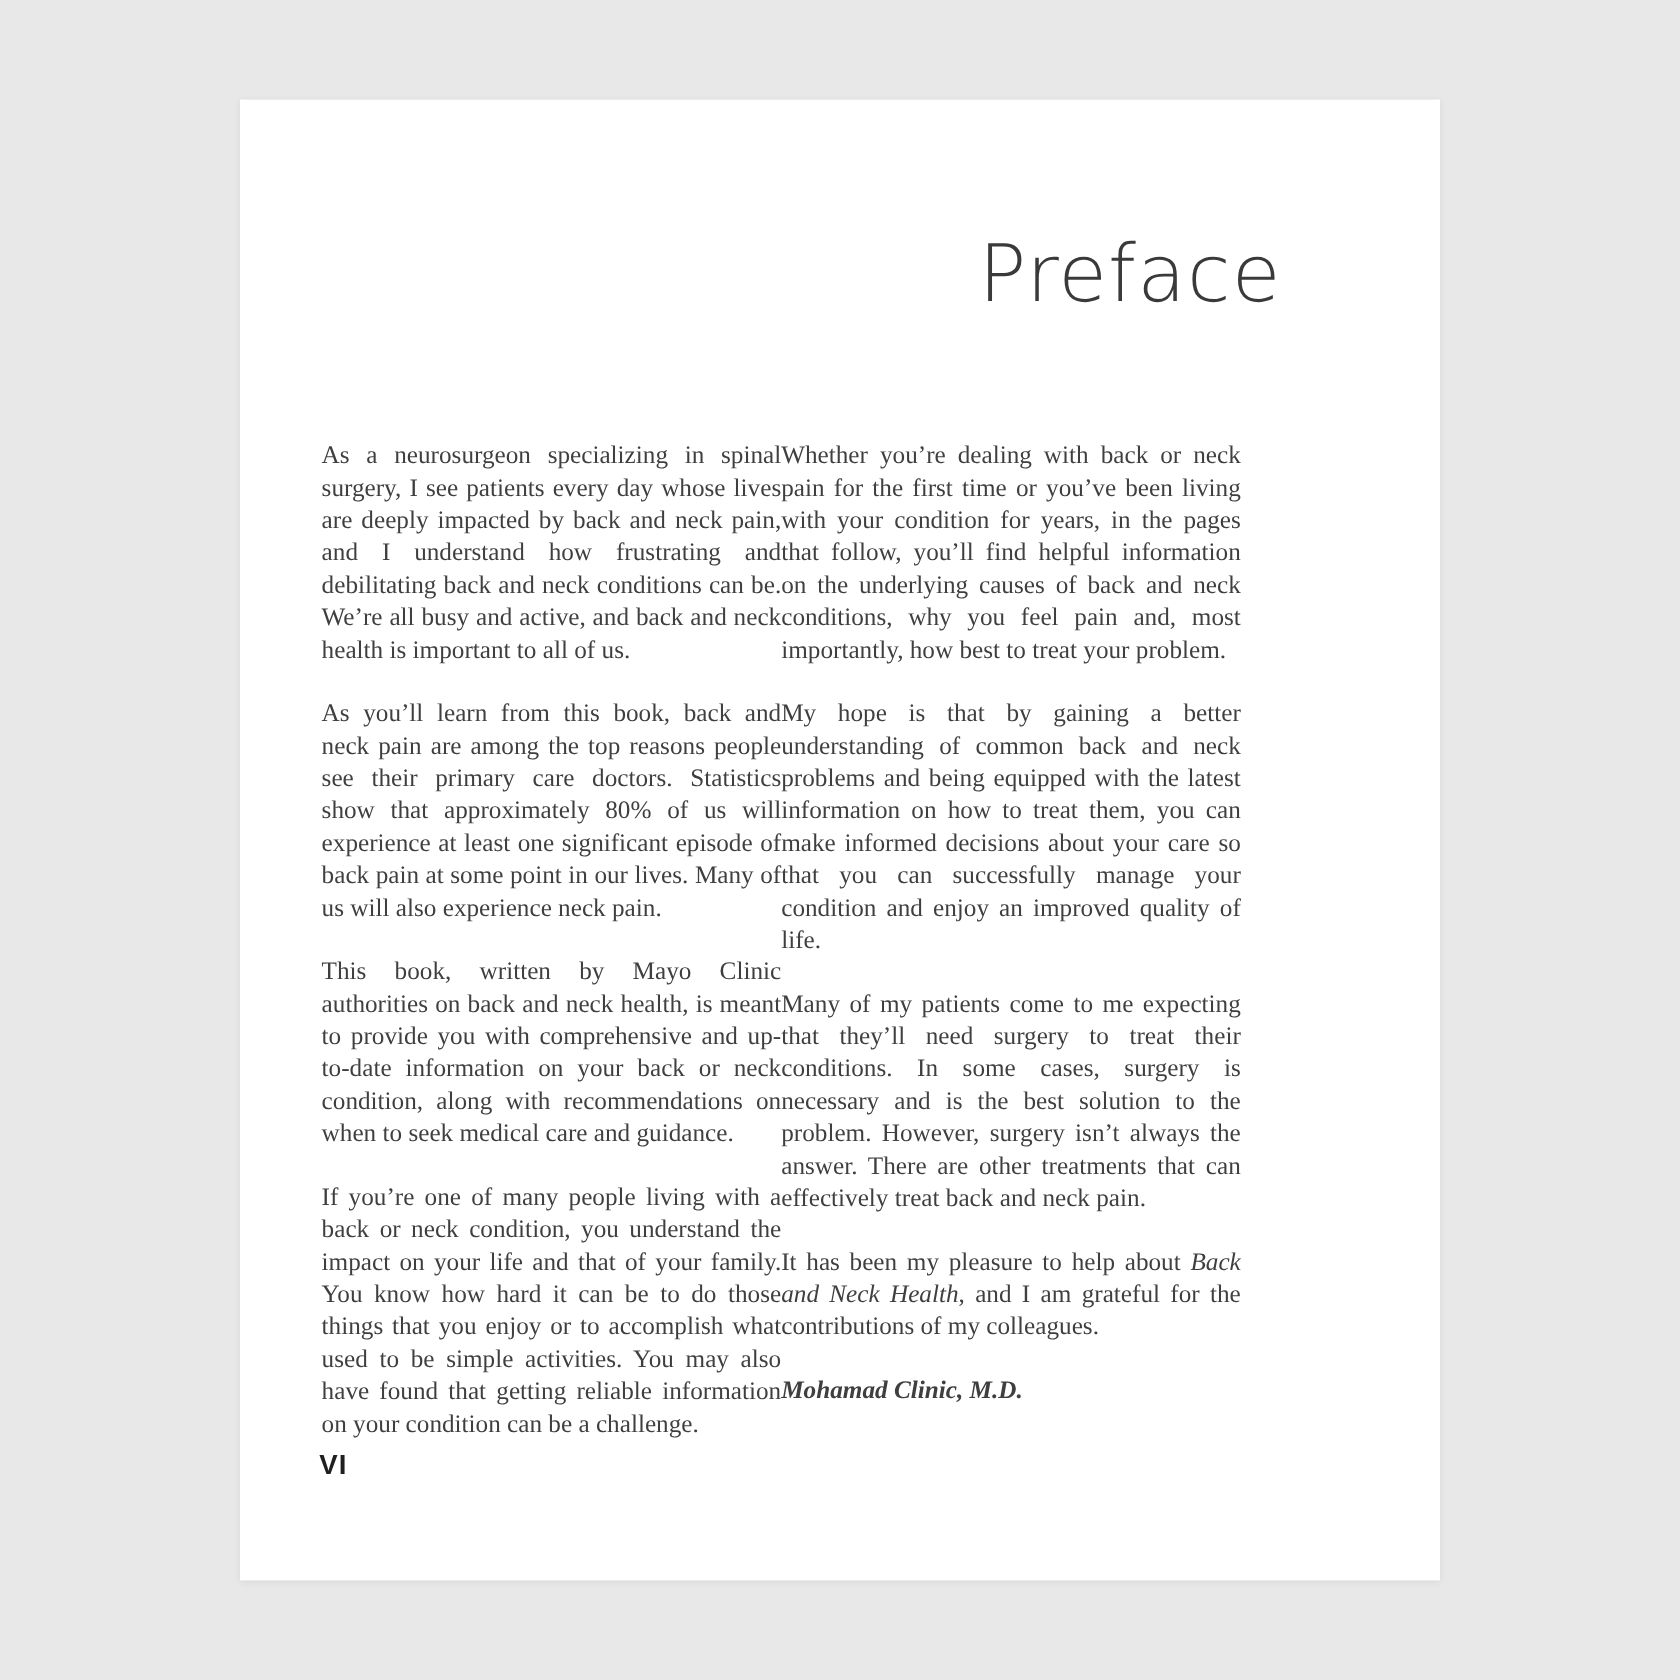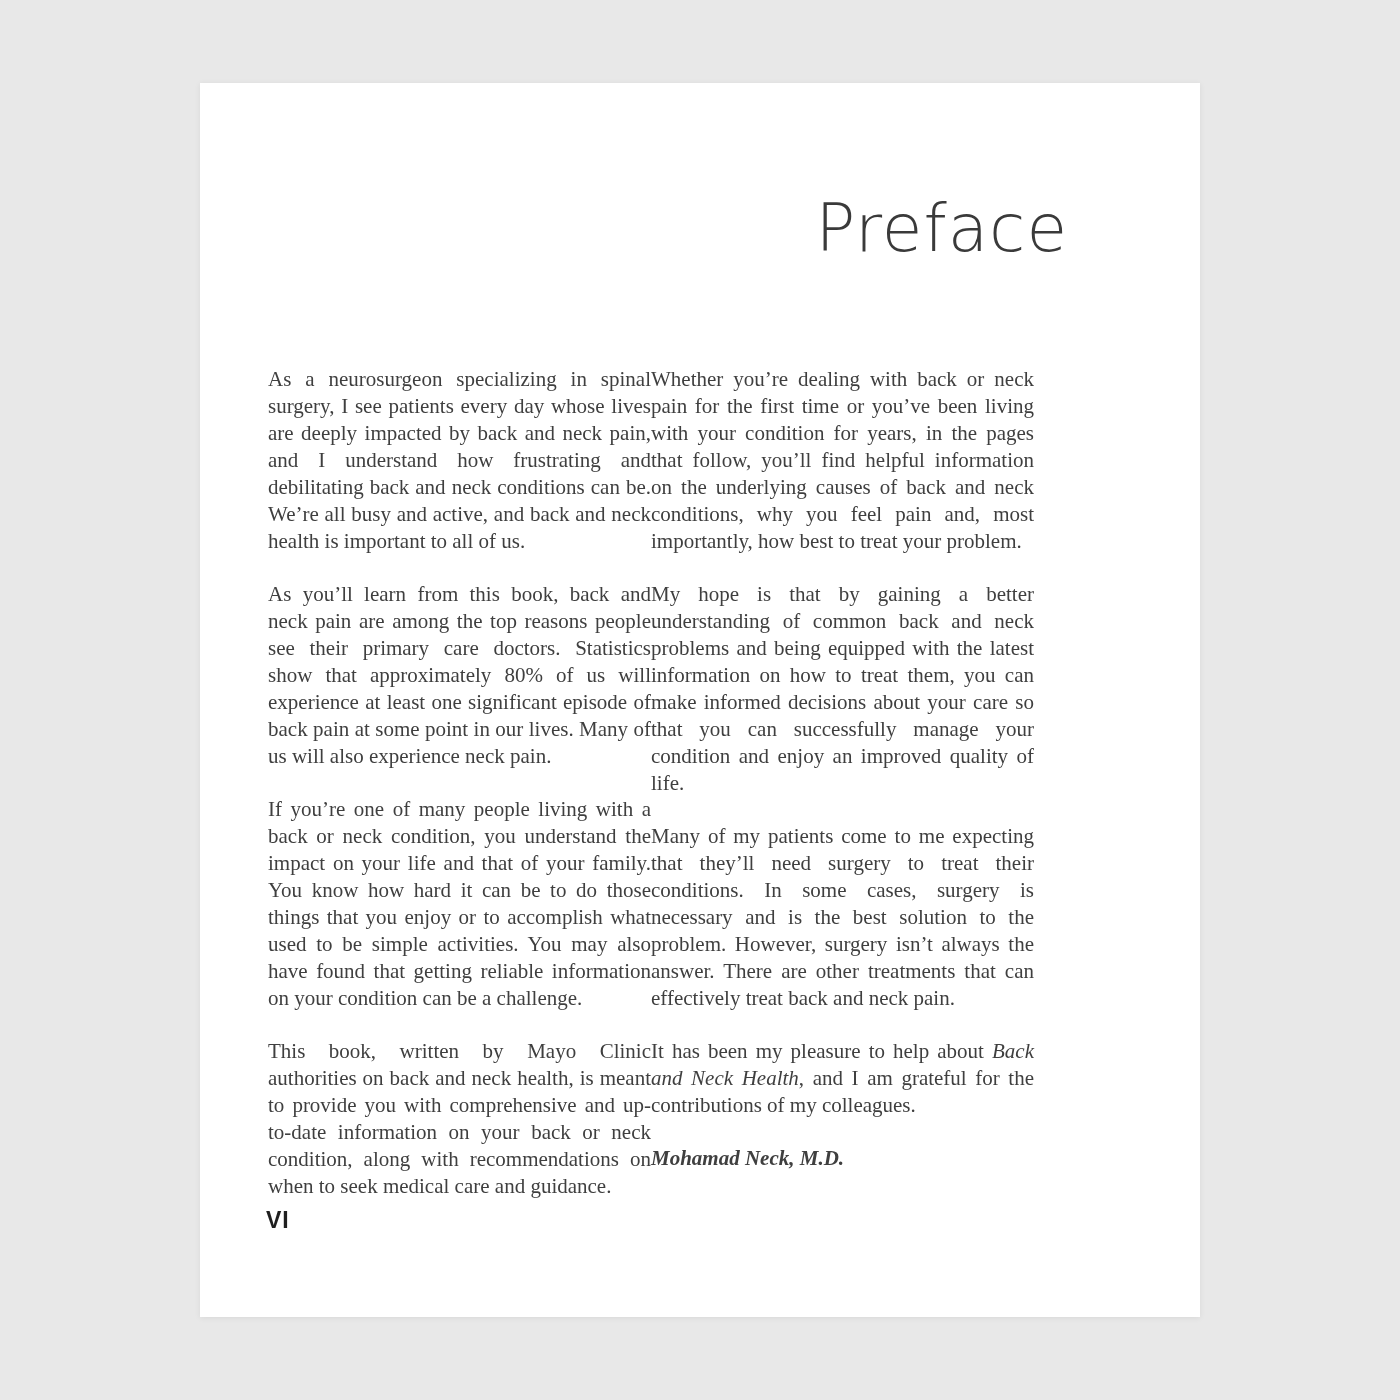--- a/index.html
+++ b/index.html
@@ -87,30 +87,30 @@
 <div class="canvas">
   <div class="page">
 
     <h1 class="chapter-title">Preface</h1>
 
     <div class="columns">
 
       <div class="col">
         <p>As a neurosurgeon specializing in spinal surgery, I see patients every day whose lives are deeply impacted by back and neck pain, and I understand how frustrating and debilitating back and neck conditions can be. We’re all busy and active, and back and neck health is important to all of us.</p>
         <p>As you’ll learn from this book, back and neck pain are among the top reasons people see their primary care doctors. Statistics show that approximately 80% of us will experience at least one significant episode of back pain at some point in our lives. Many of us will also experience neck pain.</p>
+        <p>This book, written by Mayo Clinic authorities on back and neck health, is meant to provide you with comprehensive and up-to-date information on your back or neck condition, along with recommendations on when to seek medical care and guidance.</p>
         <p>If you’re one of many people living with a back or neck condition, you understand the impact on your life and that of your family. You know how hard it can be to do those things that you enjoy or to accomplish what used to be simple activities. You may also have found that getting reliable information on your condition can be a challenge.</p>
-        <p>This book, written by Mayo Clinic authorities on back and neck health, is meant to provide you with comprehensive and up-to-date information on your back or neck condition, along with recommendations on when to seek medical care and guidance.</p>
       </div>
 
       <div class="col">
         <p>Whether you’re dealing with back or neck pain for the first time or you’ve been living with your condition for years, in the pages that follow, you’ll find helpful information on the underlying causes of back and neck conditions, why you feel pain and, most importantly, how best to treat your problem.</p>
         <p>My hope is that by gaining a better understanding of common back and neck problems and being equipped with the latest information on how to treat them, you can make informed decisions about your care so that you can successfully manage your condition and enjoy an improved quality of life.</p>
         <p>Many of my patients come to me expecting that they’ll need surgery to treat their conditions. In some cases, surgery is necessary and is the best solution to the problem. However, surgery isn’t always the answer. There are other treatments that can effectively treat back and neck pain.</p>
         <p><span>It has been my pleasure to help about </span><em>Back and Neck Health</em><span>, and I am grateful for the contributions of my colleagues.</span></p>
-        <p class="signature">Mohamad Neck, M.D.</p>
+        <p class="signature">Mohamad Clinic, M.D.</p>
       </div>
 
     </div>
 
     <div class="page-number">VI</div>
 
   </div>
 </div>
 
 </body></html>

